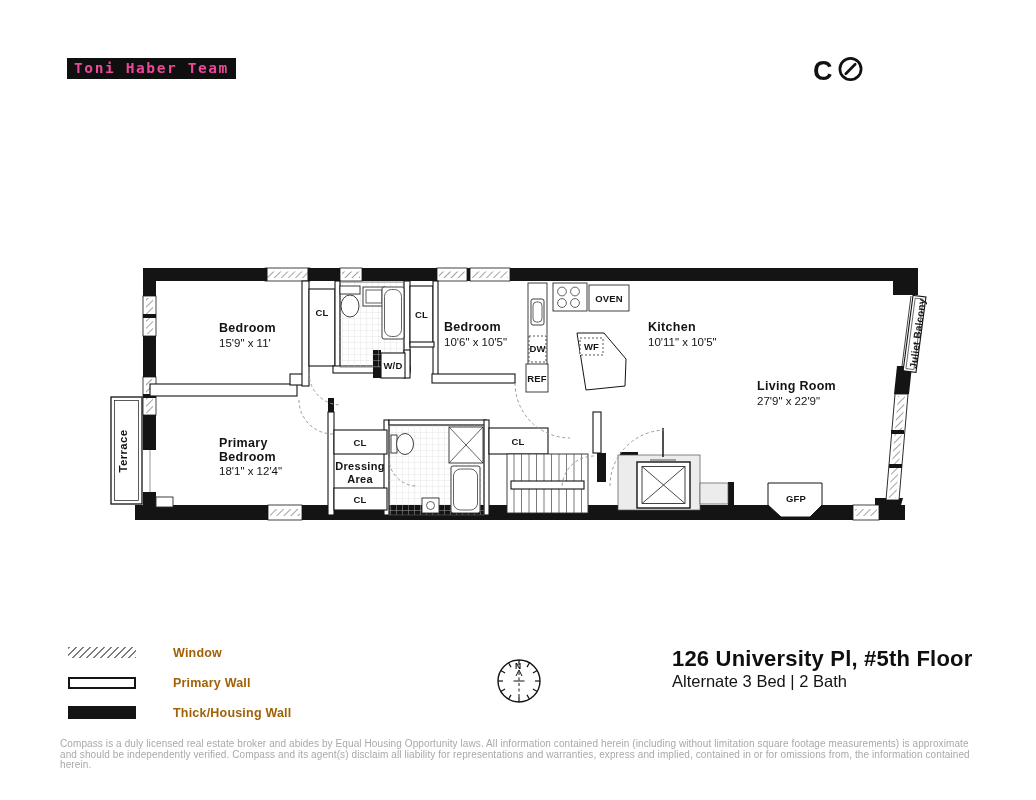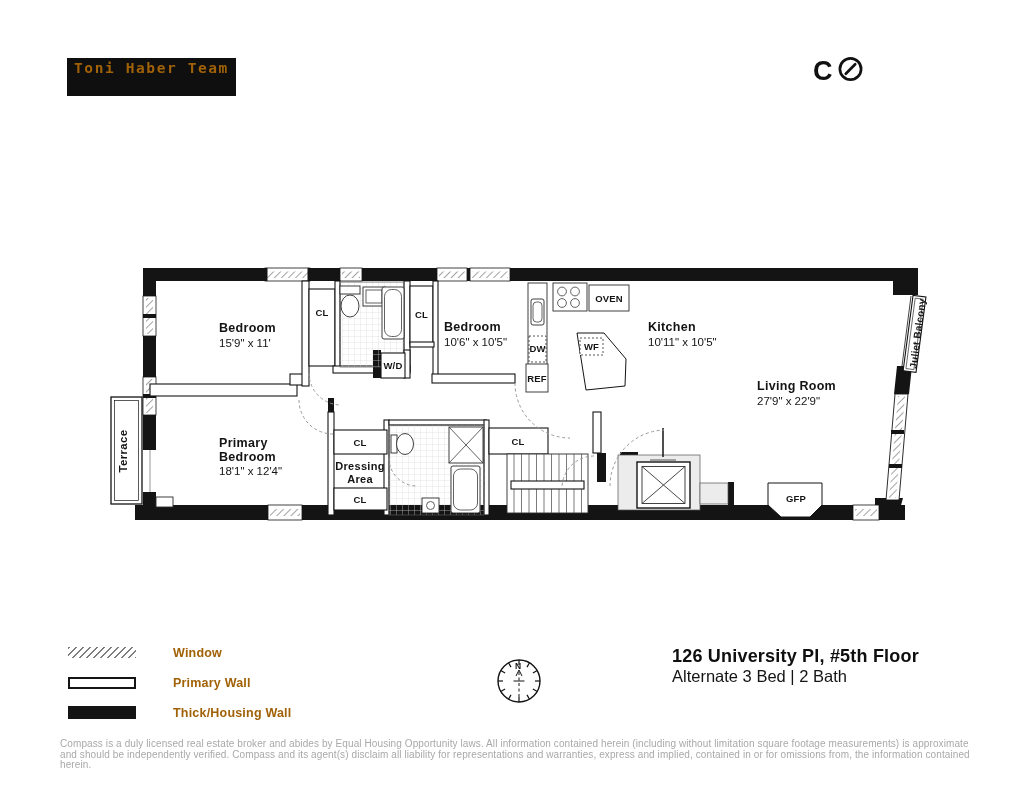--- a/index.html
+++ b/index.html
@@ -5,24 +5,24 @@
   * { box-sizing: border-box; margin: 0; padding: 0; }
   html,body { background:#fff; }
   .page {
     position: relative; width: 1036px; height: 800px;
     background: #ffffff; overflow: hidden;
     font-family: "Liberation Sans", sans-serif; color:#141414;
   }
   
   .team-name {
     position:absolute; left:67px; top:58px;
-    background:#0f0f0f; color:#a16207;
+    background:#0f0f0f; color:#ec4899;
     font-family:"DejaVu Sans Mono", monospace;
     font-size:14.5px; font-weight:700; letter-spacing:1.6px;
-    padding:2px 7px 20px 7px;
+    padding:2px 7px 3px 7px;
   }
   .team-tagline {
     position:absolute; left:67px; top:85px;
     font-family:"DejaVu Sans Mono", monospace;
     font-size:14px; color:#1a1a1a; letter-spacing:1.4px;
   }
   .brand {
     position:absolute; left:813px; top:54px;
     display:flex; align-items:center;
     font-size:27px; font-weight:700; letter-spacing:6px; color:#111;
@@ -48,21 +48,21 @@
     background: repeating-linear-gradient(135deg,#7d7d7d 0 1.5px, transparent 1.5px 5px);
     height:11px;
   }
   .swatch.interior { background:#fff; border:2px solid #141414; }
   .swatch.exterior { background:#141414; height:13px; }
   .legend-label { font-size:12.5px; font-weight:700; letter-spacing:.2px; color:#a16207; }
   
   .rose { position:absolute; left:488px; top:648px; }
   
   .title-block { position:absolute; left:672px; top:646px; }
-  .title-block h1 { font-size:18px; font-weight:700; color:#0f0f0f; letter-spacing:.2px; }
+  .title-block h1 { font-size:22px; font-weight:700; color:#0f0f0f; letter-spacing:.2px; }
   .title-block p  { font-size:16.5px; font-weight:400; color:#141414; margin-top:0; }
   
   .disclaimer {
     position:absolute; left:60px; top:739px; width:916px;
     font-size:10px; line-height:10.5px; color:#a9a9a9; letter-spacing:.1px;
   }
 </style>
 </head>
 <body>
 

